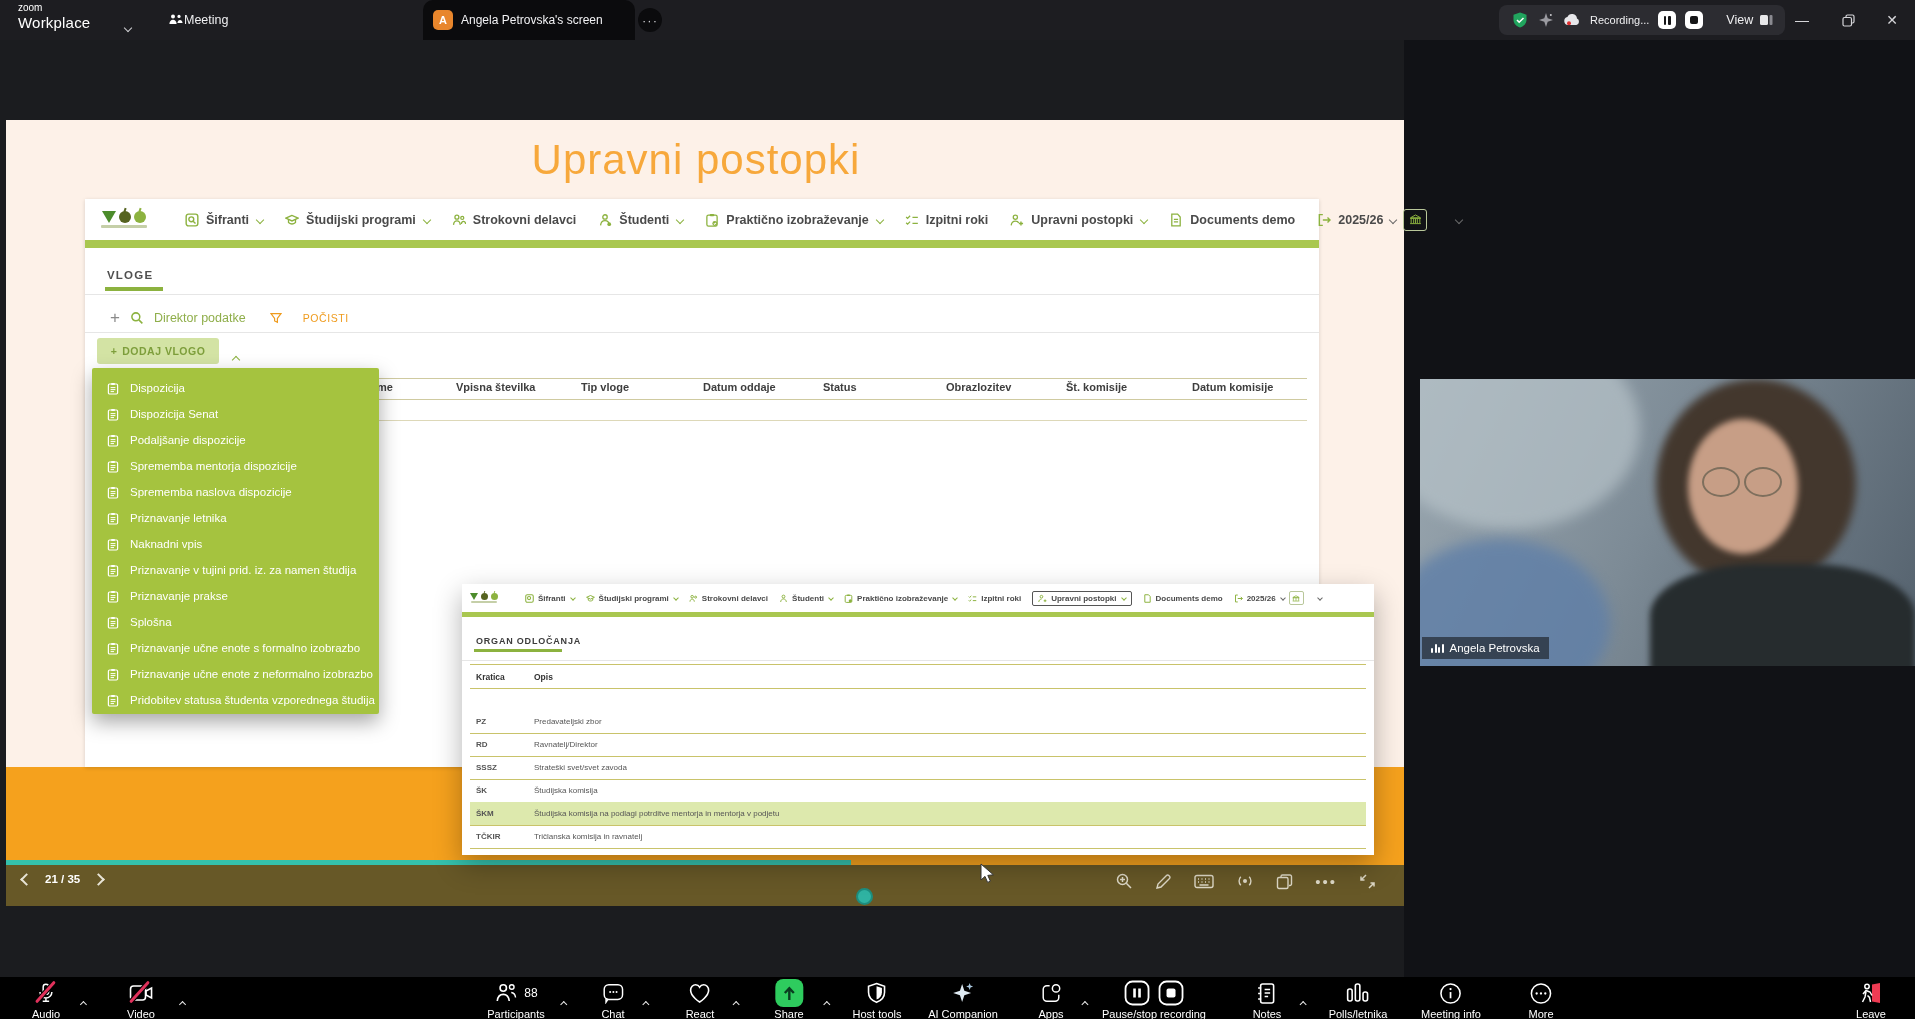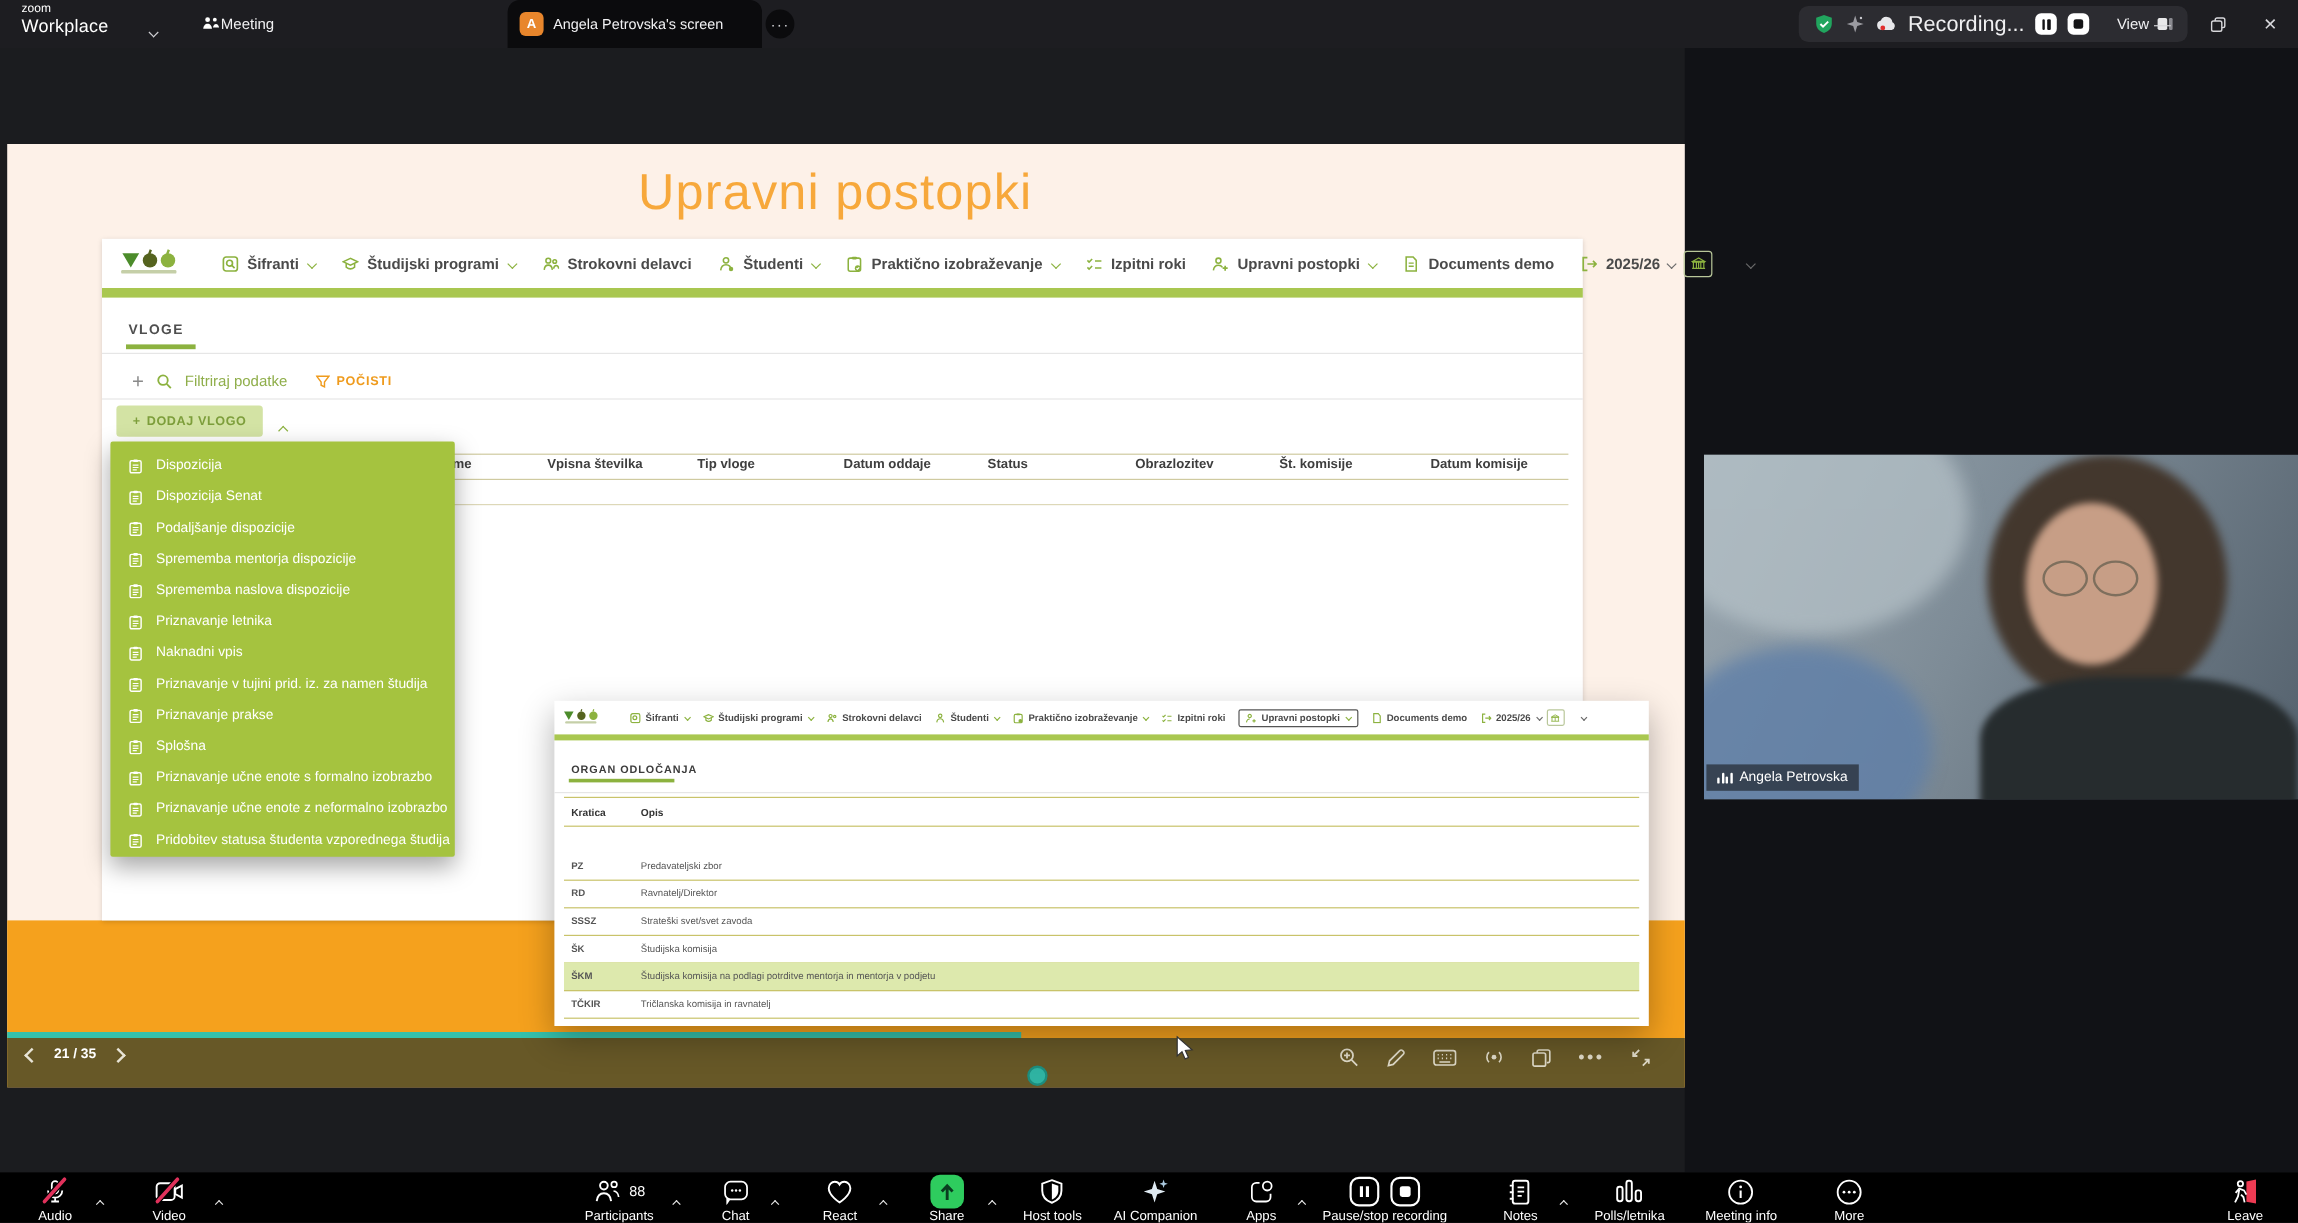--- a/index.html
+++ b/index.html
@@ -12,21 +12,21 @@
   #titlebar{position:absolute;left:0;top:0;width:1915px;height:40px;background:#1d1d21;color:#e9e9ec;}
   .brand{position:absolute;left:18px;top:3px;line-height:1;}
   .brand .z{font-size:10px;color:#fff;}
   .brand .w{font-size:15px;color:#fff;letter-spacing:.2px;margin-top:2px;}
   .tb-chev{position:absolute;left:125px;top:17px;color:#cfcfd3;}
   .meet-tab{position:absolute;left:168px;top:0;height:40px;display:flex;align-items:center;gap:0;font-size:12.5px;color:#f0f0f2;}
   .active-tab{position:absolute;left:423px;top:0;width:212px;height:40px;background:#0b0b0d;border-radius:10px 10px 0 0;display:flex;align-items:center;gap:8px;padding:0 10px;box-sizing:border-box;font-size:12px;color:#f2f2f4;}
   .avatar{width:20px;height:20px;border-radius:5px;background:#e8862c;color:#fff;font-size:11px;font-weight:bold;display:flex;align-items:center;justify-content:center;flex:0 0 auto;}
   .tab-more{position:absolute;left:638px;top:8px;width:24px;height:24px;border-radius:50%;background:#0b0b0d;color:#cfcfd3;display:flex;align-items:center;justify-content:center;font-size:13px;letter-spacing:1px;}
   .rec-pill{position:absolute;left:1499px;top:5px;height:30px;border-radius:8px;background:#2c2c31;display:flex;align-items:center;gap:9px;padding:0 12px;box-sizing:border-box;}
-  .rec-txt{font-size:18px;color:#f0f0f2;}
+  .rec-txt{font-size:11px;color:#f0f0f2;}
   .pb{width:18px;height:18px;border-radius:5px;background:#fff;display:flex;align-items:center;justify-content:center;gap:2px;}
   .pb .bar{width:2.5px;height:9px;background:#151517;border-radius:1px;}
   .pb .sq{width:8px;height:8px;background:#151517;border-radius:2px;}
   .view-grp{display:flex;align-items:center;gap:6px;font-size:12.5px;color:#f0f0f2;}
   .win-ctl{position:absolute;top:0;height:40px;width:46px;display:flex;align-items:center;justify-content:center;color:#d6d6da;font-size:14px;}
   .cv{width:5px;height:5px;border-right:1.6px solid currentColor;border-bottom:1.6px solid currentColor;transform:rotate(45deg);display:inline-block;flex:0 0 auto;}
   .cv.up{transform:rotate(-135deg);}
 
   
   #stage{position:absolute;left:0;top:40px;width:1915px;height:937px;background:#1b1c1f;}
@@ -63,21 +63,21 @@
   .bld-box{width:22px;height:20px;border:1px solid #b9c79a;border-radius:3px;display:flex;align-items:center;justify-content:center;color:#8cb23f;}
   #green-strip{position:absolute;left:0;top:41px;width:1234px;height:8px;background:#a9c750;}
   #vloge-tab{position:absolute;left:22px;top:70px;font-size:11.5px;font-weight:bold;letter-spacing:1.2px;color:#4f4f4f;}
   #vloge-underline{position:absolute;left:20px;top:88px;width:58px;height:4px;background:#8cb23f;}
   .hline{position:absolute;height:1px;background:#e6e6e6;}
   .oline{position:absolute;height:1px;background:#cfcaa0;}
   #filter-row{position:absolute;left:25px;top:110px;display:flex;align-items:center;gap:10px;}
   .plus-g{font-size:17px;color:#8a8a8a;line-height:1;}
   #filter-label{font-size:12.5px;color:#8fae4a;}
   #clear-grp{display:flex;align-items:center;gap:5px;margin-left:14px;color:#ef9b1d;}
-  #clear-label{font-size:10.5px;font-weight:bold;letter-spacing:.6px;color:#ef9b1d;}
+  #clear-label{font-size:10.5px;font-weight:normal;letter-spacing:.6px;color:#ef9b1d;margin-left:16px;}
   #add-btn{position:absolute;left:12px;top:139px;width:122px;height:26px;background:#d3e3a4;border-radius:3px;display:flex;align-items:center;justify-content:center;gap:5px;font-size:10.5px;font-weight:bold;letter-spacing:.5px;color:#7d9e3b;}
   #add-caret{position:absolute;left:148px;top:150px;color:#8cb23f;}
   .th{position:absolute;top:182px;font-size:11px;font-weight:bold;color:#3e3e3e;white-space:nowrap;}
 
   
   #vloge-menu{position:absolute;left:92px;top:368px;width:287px;height:346px;background:#a5c33f;border-radius:2px;box-shadow:0 8px 20px rgba(0,0,0,.35);padding-top:7px;box-sizing:border-box;z-index:5;}
   .dd-item{height:26px;display:flex;align-items:center;gap:11px;padding-left:15px;color:#fff;font-size:11.5px;white-space:nowrap;}
   .dd-item svg{flex:0 0 auto;}
 
   
@@ -343,21 +343,21 @@
     <div id="vloge-tab">VLOGE</div>
     <div id="vloge-underline"></div>
     <div class="hline" style="left:0;top:95px;width:1234px;"></div>
 
     <div id="filter-row">
       <span class="plus-g">+</span>
       <svg width="14" height="14" viewBox="0 0 12 12" style="color:#8cb23f">
           <circle cx="5" cy="5" r="3.4" stroke="currentColor" fill="none" stroke-width="1.3"></circle>
           <path d="M7.6 7.6l3 3" stroke="currentColor" stroke-width="1.3"></path>
         </svg>
-      <span id="filter-label">Filtriraj podatke</span>
+      <span id="filter-label">Direktor podatke</span>
       <span id="clear-grp">
         <svg width="12" height="12" viewBox="0 0 12 12">
             <path d="M1 1.6h10L7.4 6.4v4L4.6 9V6.4z" stroke="currentColor" fill="none" stroke-width="1.2"></path>
           </svg>
         <span id="clear-label">POČISTI</span>
       </span>
     </div>
     <div class="hline" style="left:0;top:133px;width:1234px;"></div>
 
     <div id="add-btn">

